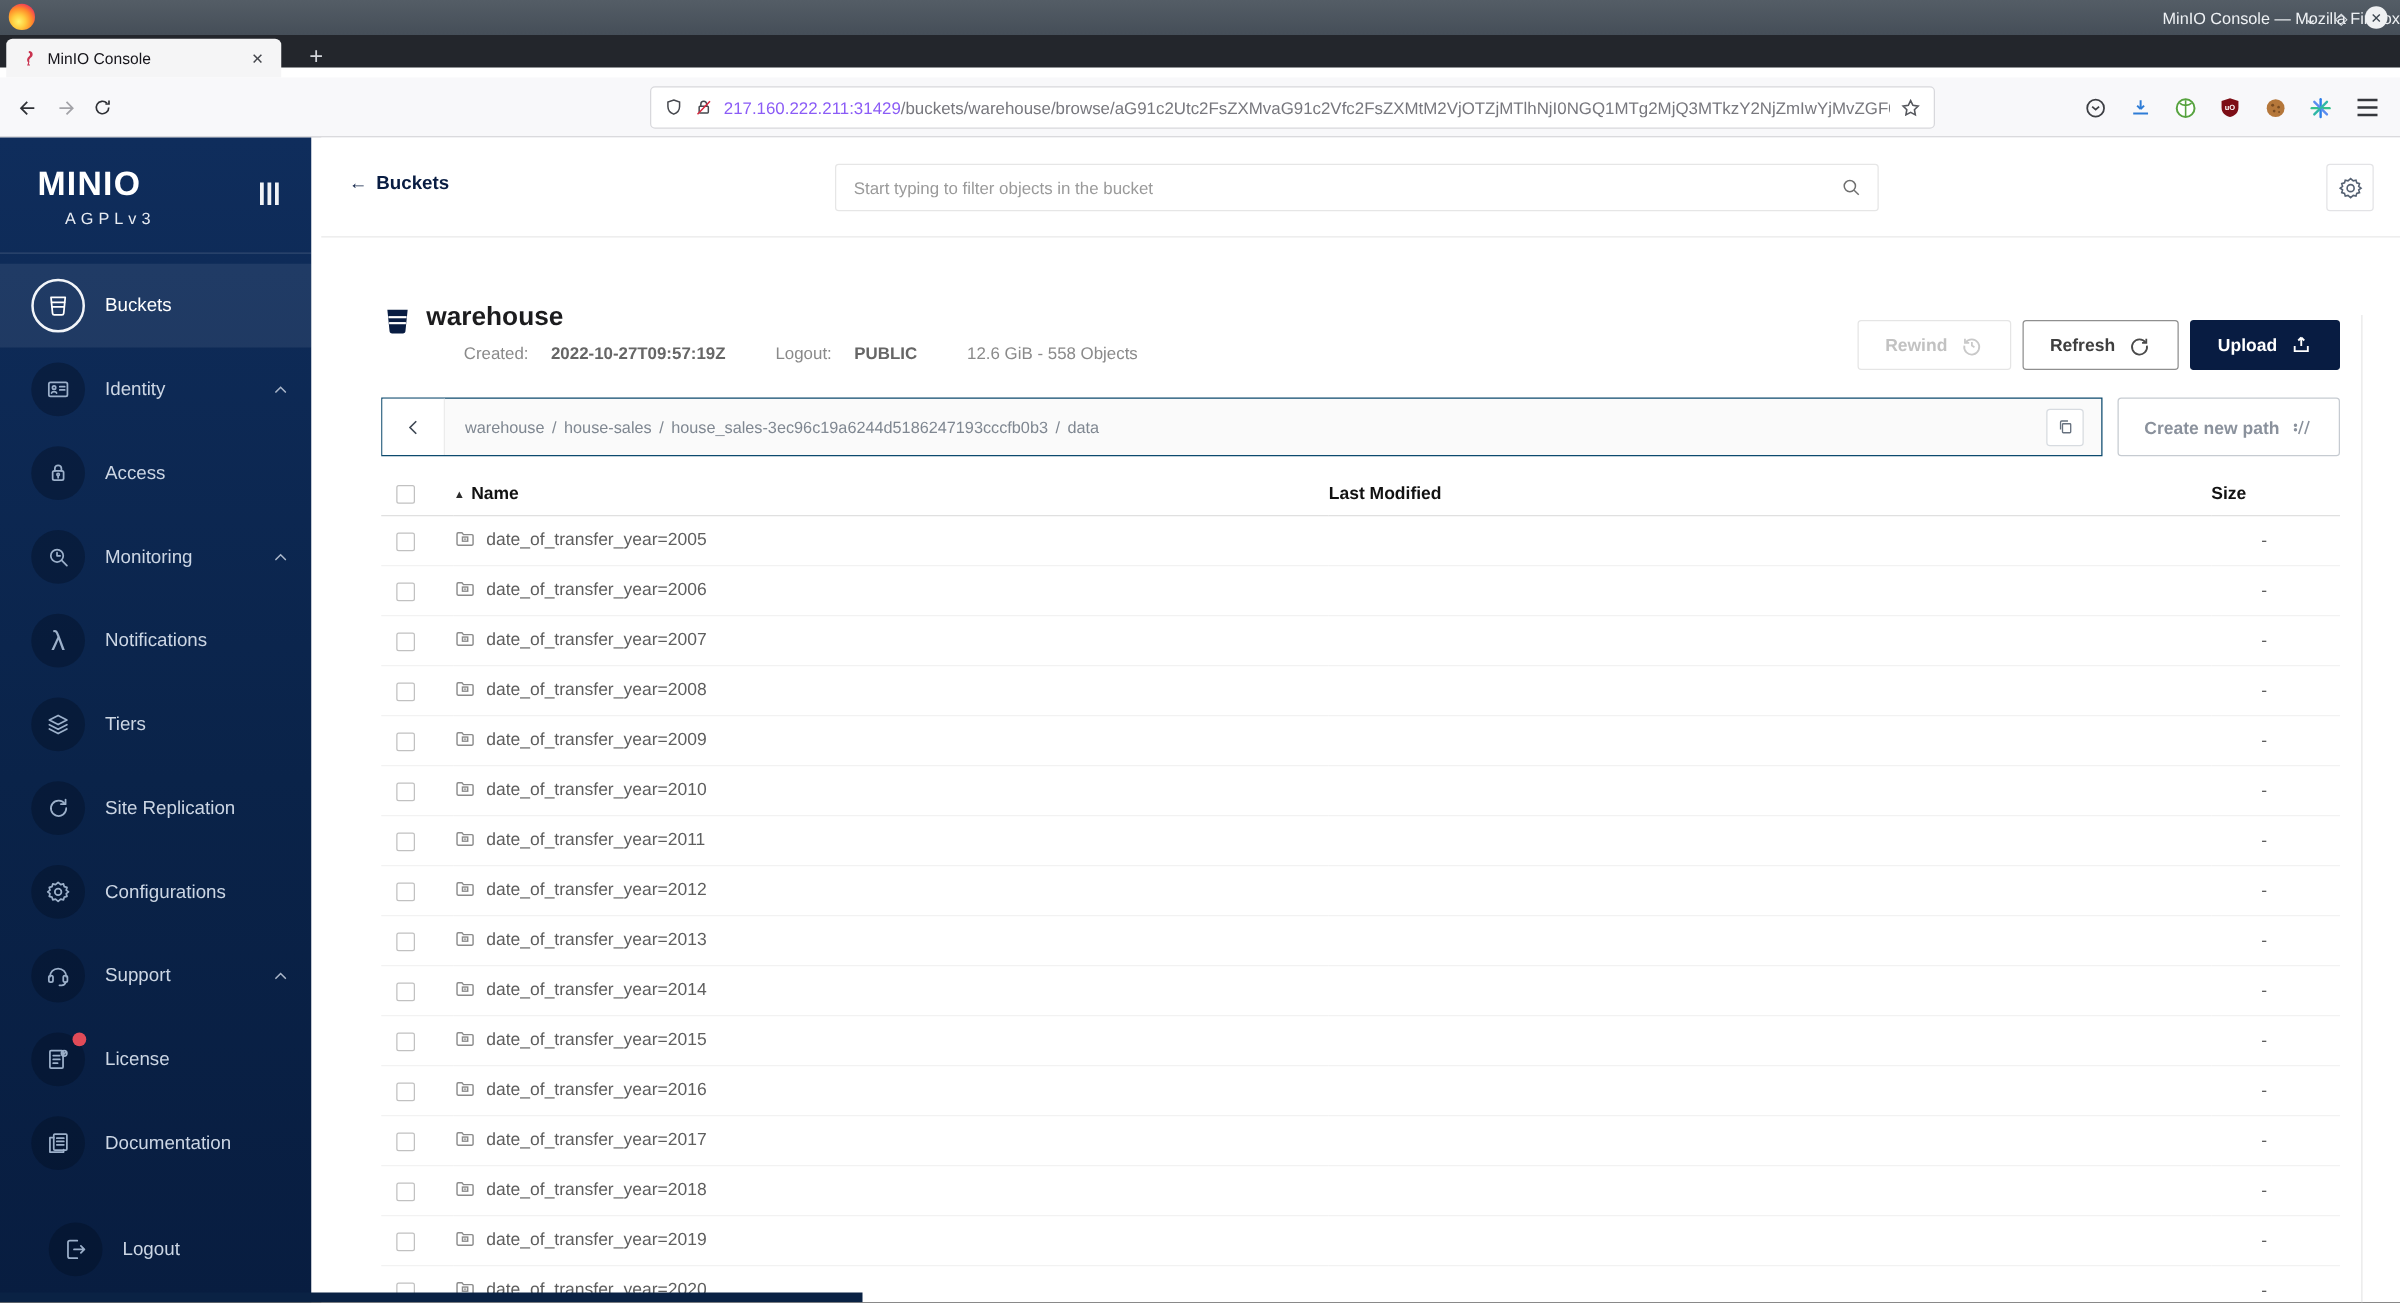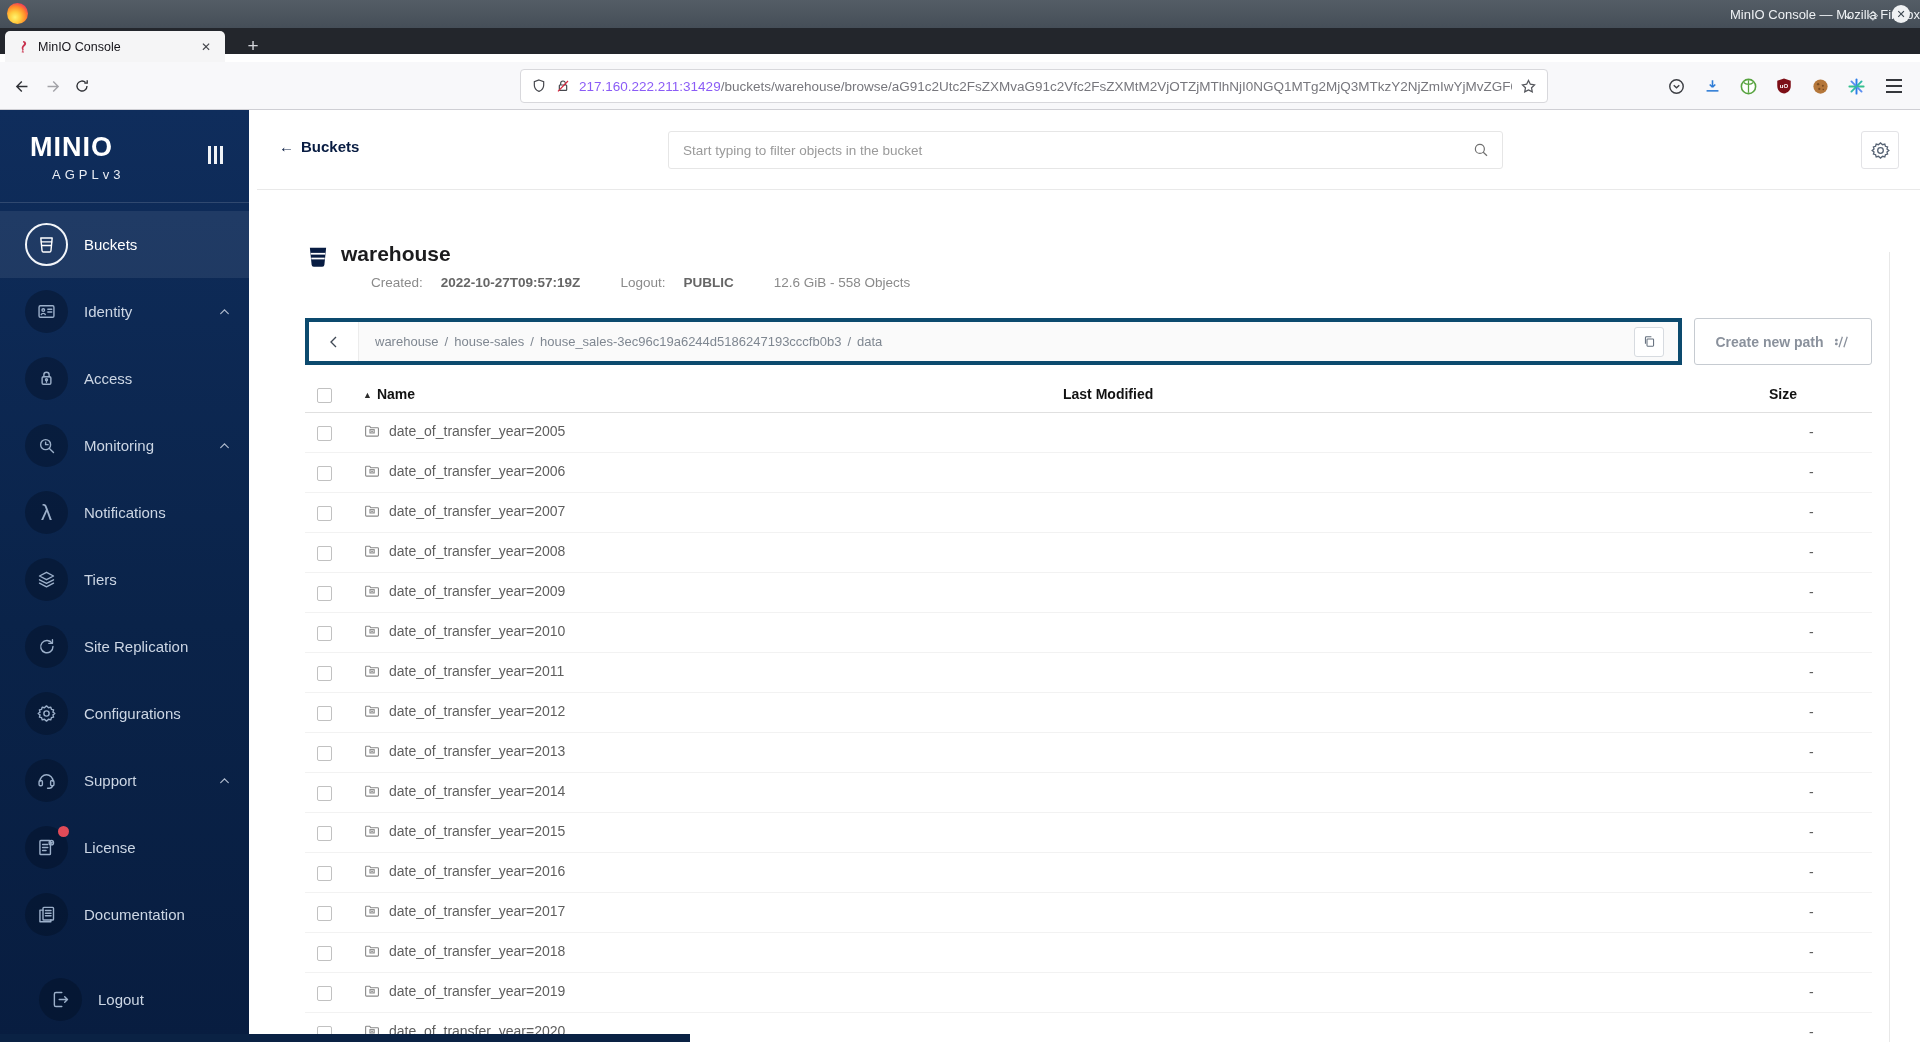--- a/index.html
+++ b/index.html
@@ -77,21 +77,21 @@
   .bucket-meta{margin-top:9px;display:flex;gap:14px;font-size:13.5px;color:#8a8a8a;align-items:center;margin-left:30px;}
   .meta-val{font-weight:700;color:#666;margin-left:4px;}
   .meta-gap{width:12px;}
   .actions{position:absolute;right:0;top:14px;display:flex;gap:9px;}
   .btn{height:40px;border-radius:3px;display:flex;align-items:center;justify-content:center;gap:10px;font-size:14px;font-weight:700;background:#fff;}
   .btn-rewind{width:123px;border:1px solid #e5e5e5;color:#c2c2c2;}
   .btn-refresh{width:125px;border:1px solid #8f8f8f;color:#3f3f3f;}
   .btn-upload{width:120px;border:1px solid #081c42;background:#081c42;color:#fff;}
 
   .pathbar{margin-top:28px;display:flex;gap:12px;height:47px;}
-  .crumb-wrap{flex:1;display:flex;align-items:center;background:#fafafa;border:4px solid #0c4a6e;}
+  .crumb-wrap{flex:1;display:flex;align-items:center;background:#fafafa;border:1px solid #0c4a6e;}
   .back-chip{width:50px;height:100%;background:#fff;border-right:1px solid #ececec;display:flex;align-items:center;justify-content:center;color:#3f4854;}
   .crumbs{flex:1;padding-left:16px;font-size:13px;color:#7f8791;white-space:nowrap;overflow:hidden;}
   .crumb-sep{margin:0 6px;}
   .copy-btn{width:30px;height:30px;border:1px solid #d7dbe0;border-radius:3px;background:#fff;margin-right:14px;
     display:flex;align-items:center;justify-content:center;color:#66717f;flex:none;}
   .create-btn{width:178px;border:1px solid #c6cbd1;border-radius:3px;background:#fff;color:#8a919c;
     font-size:14px;font-weight:700;display:flex;align-items:center;justify-content:center;gap:9px;}
 
   .table-block{margin-top:12px;}
   table{width:100%;border-collapse:collapse;}
@@ -409,20 +409,44 @@
           <div class="bucket-meta">
             <span>Created:</span>
               <span class="meta-val">2022-10-27T09:57:19Z</span>
             <span class="meta-gap"></span>
             <span>Logout:</span>
               <span class="meta-val">PUBLIC</span>
             <span class="meta-gap"></span>
             <span>12.6 GiB - 558 Objects</span>
           </div>
         </div>
+        <div class="actions">
+          <div class="btn btn-rewind">
+            <span>Rewind</span>
+            <svg width="19" height="19" viewBox="0 0 24 24" fill="none" stroke="#c9c9c9" stroke-width="1.8">
+                <path d="M5 5v4.3h4.3"></path>
+                <path d="M5.6 9.1A7.6 7.6 0 1 1 4.4 12"></path>
+                <path d="M12 8.3V12l2.6 1.6"></path>
+              </svg>
+          </div>
+          <div class="btn btn-refresh">
+            <span>Refresh</span>
+            <svg width="19" height="19" viewBox="0 0 24 24" fill="none" stroke="#4a4a4a" stroke-width="1.8">
+                <path d="M19 5v4.3h-4.3"></path>
+                <path d="M18.4 9.1A7.6 7.6 0 1 0 19.6 12"></path>
+              </svg>
+          </div>
+          <div class="btn btn-upload">
+            <span>Upload</span>
+            <svg width="18" height="18" viewBox="0 0 24 24" fill="none" stroke="#fff" stroke-width="2">
+                <path d="M12 13V4m0 0L8.8 7.2M12 4l3.2 3.2"></path>
+                <path d="M5 13v5.5h14V13"></path>
+              </svg>
+          </div>
+        </div>
       </div>
 
       <div class="pathbar">
         <div class="crumb-wrap">
           <div class="back-chip">
             <svg width="16" height="16" viewBox="0 0 24 24" fill="none" stroke="#3f4854" stroke-width="2">
                 <path d="M15 4.5L7.5 12l7.5 7.5"></path>
               </svg>
           </div>
           <div class="crumbs" id="crumbs"><span>warehouse</span><span class="crumb-sep">/</span><span>house-sales</span><span class="crumb-sep">/</span><span>house_sales-3ec96c19a6244d5186247193cccfb0b3</span><span class="crumb-sep">/</span><span>data</span></div>

